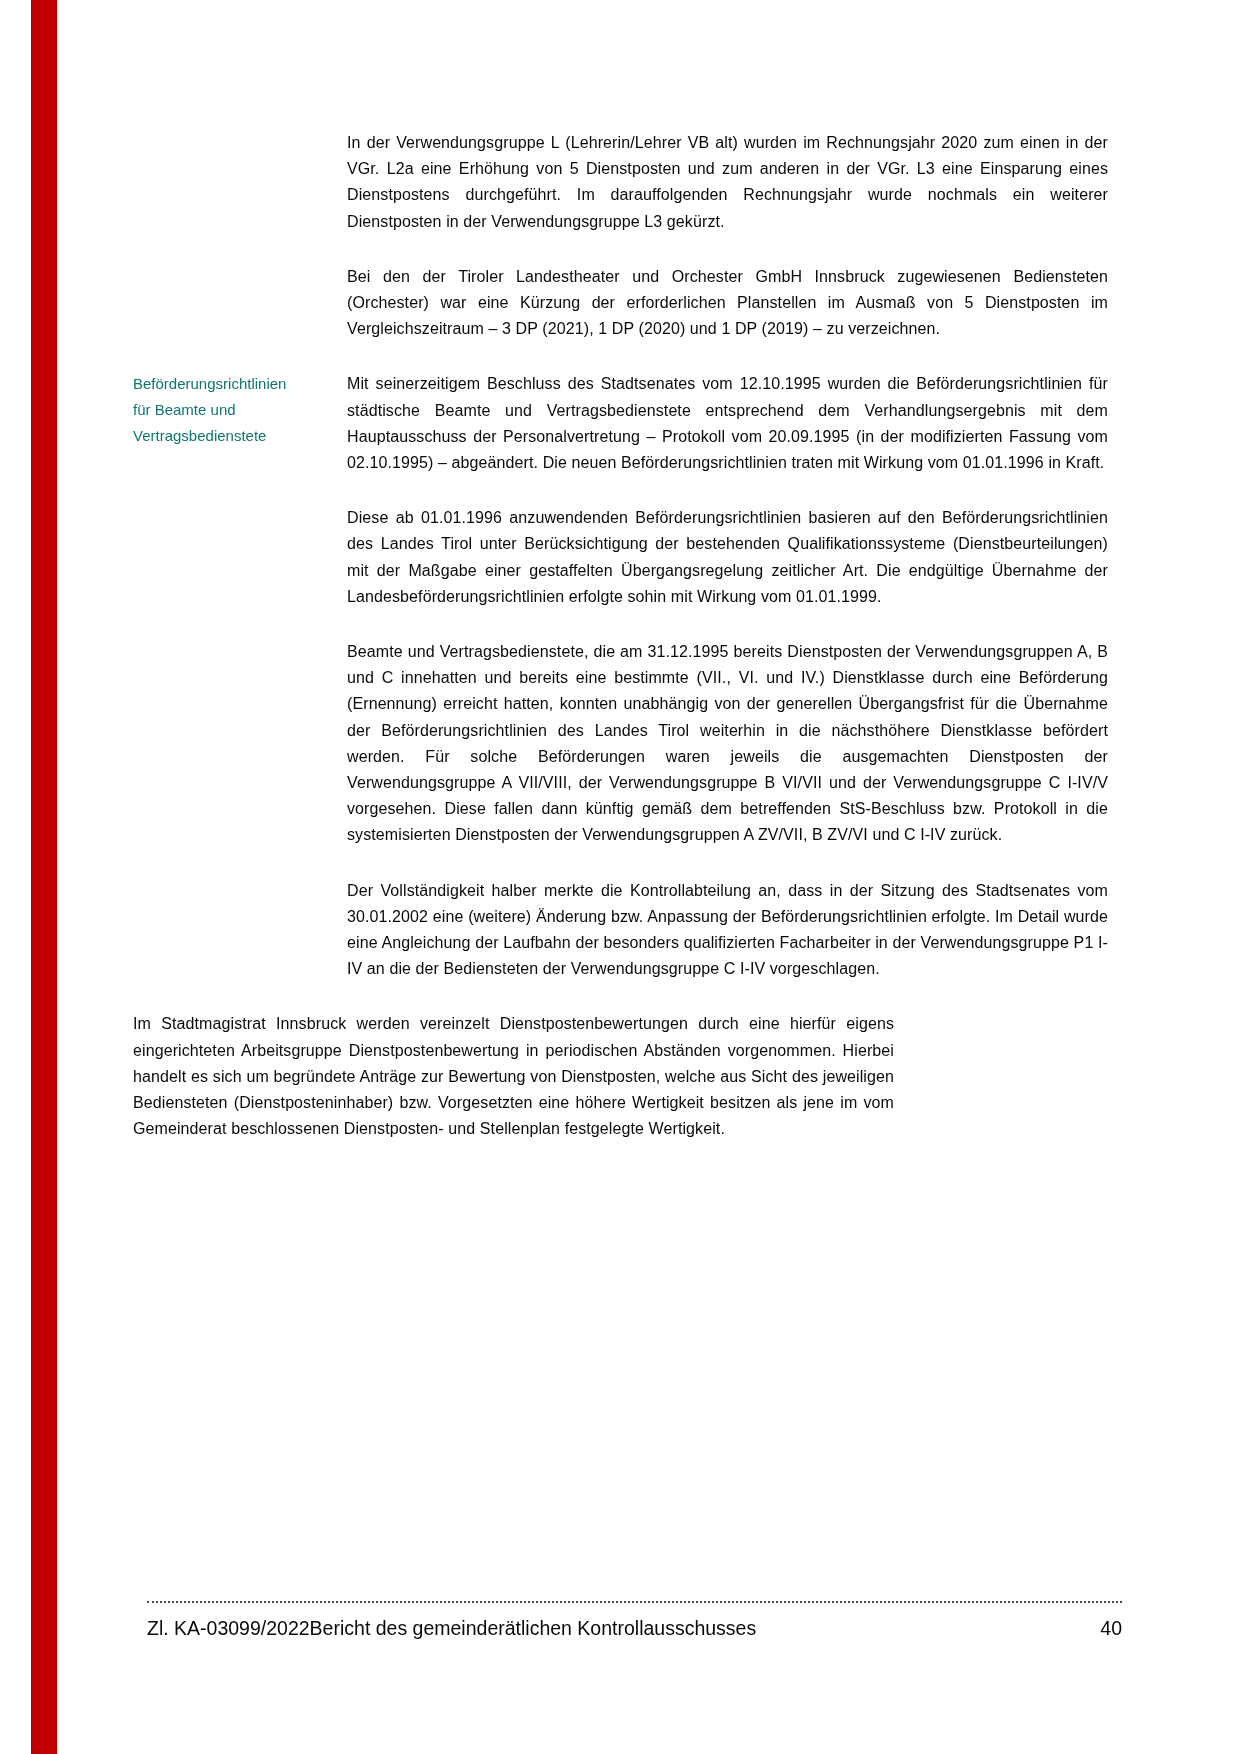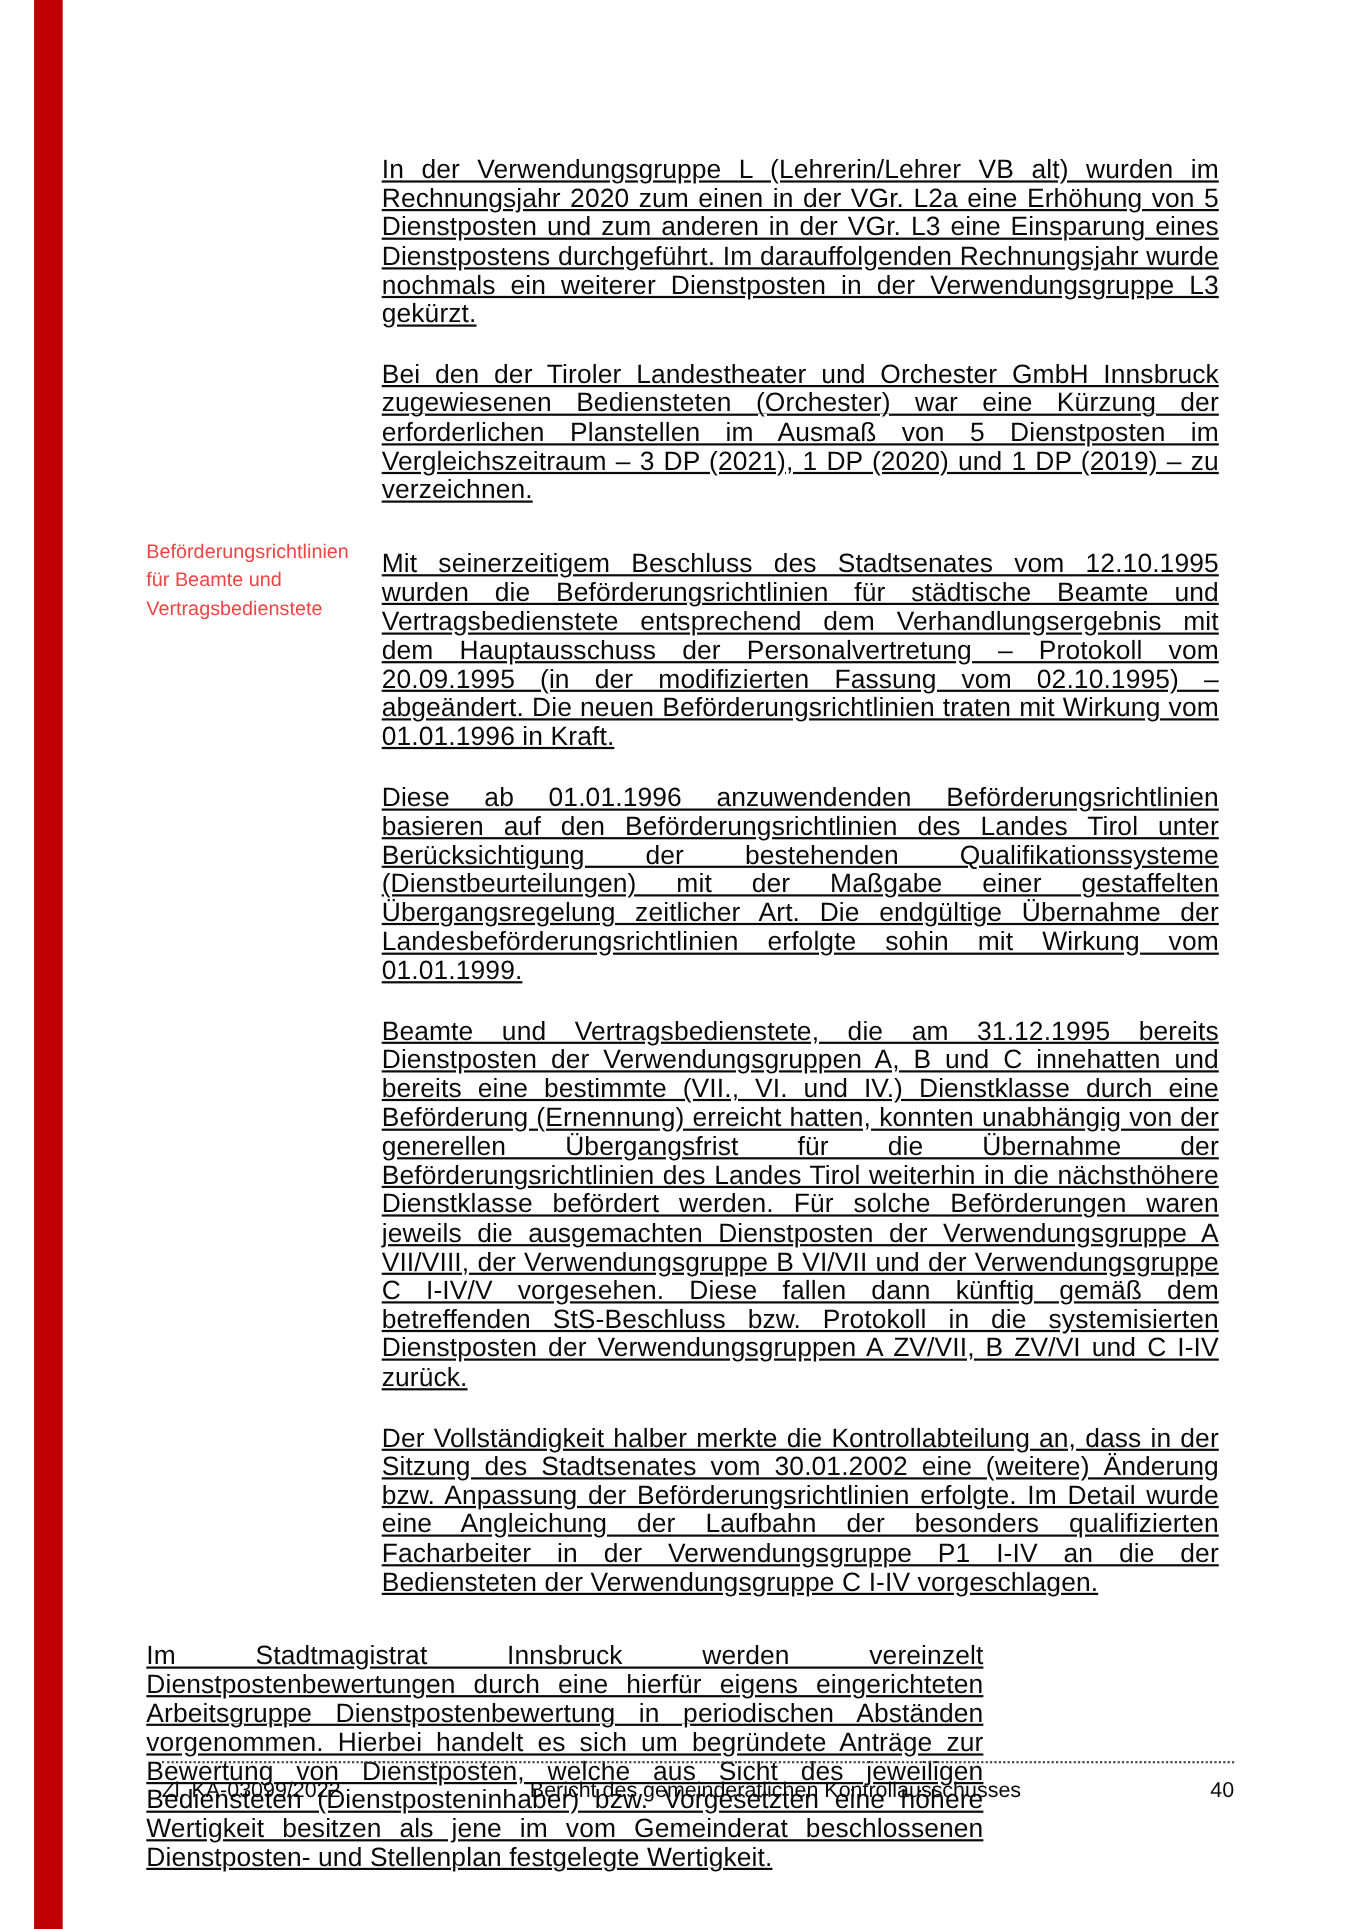--- a/index.html
+++ b/index.html
@@ -32,53 +32,52 @@
   }
   .section {
     display: flex;
     align-items: flex-start;
   }
   .label-col {
     flex: 0 0 214px;
     width: 214px;
     box-sizing: border-box;
     padding-right: 14px;
-    font-size: 18px;
+    font-size: 15px;
     line-height: 26px;
     white-space: pre-line;
-    color: #ef4444;
+    color: #0f766e;
   }
   .text-col {
     flex: 0 0 761px;
     width: 761px;
   }
   .text-col p {
-    margin: 12px 0 29px 0;
-    font-size: 24px;
+    margin: 0 0 29px 0;
+    font-size: 16px;
     line-height: 26.2px;
     text-align: justify;
     text-justify: inter-word;
     letter-spacing: 0.1px;
-    text-decoration: underline;
   }
   .footer {
     position: absolute;
     left: 147px;
     top: 1601px;
     width: 975px;
     border-top: 2px dotted #4a4a4a;
     padding-top: 13px;
     display: flex;
     align-items: baseline;
     font-size: 19.5px;
     line-height: 24px;
     color: #0a0a0a;
   }
   .footer .ref   { flex: 0 0 auto; text-align: left; }
-  .footer .title { flex: 1 1 auto; text-align: center; }
+  .footer .title { flex: 1 1 auto; }
   .footer .pageno { flex: 0 0 auto; text-align: center; }
 </style>
 </head>
 <body>
 
 <div class="page">
 
   <div class="red-bar"></div>
 
   <div class="content">

